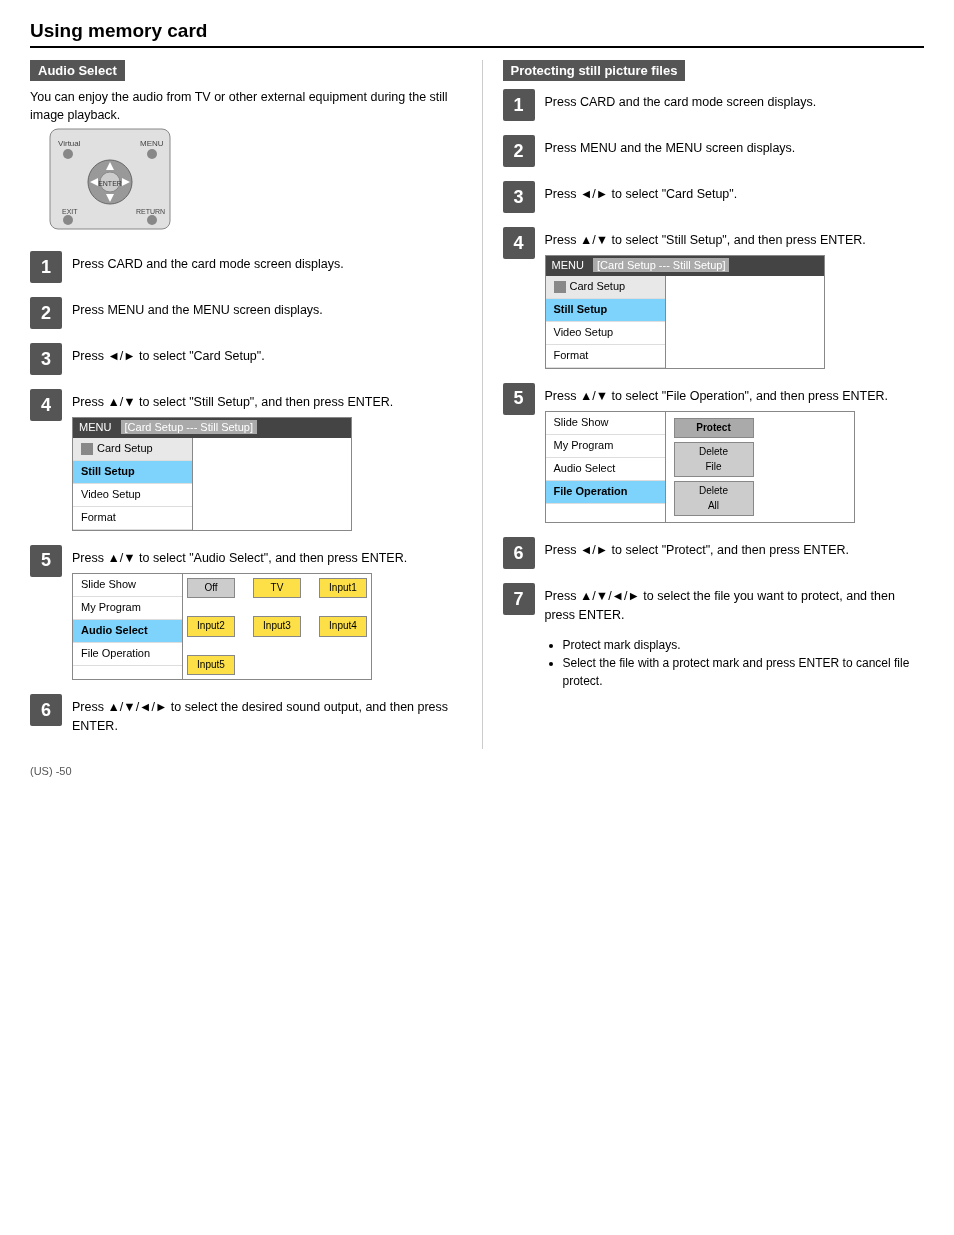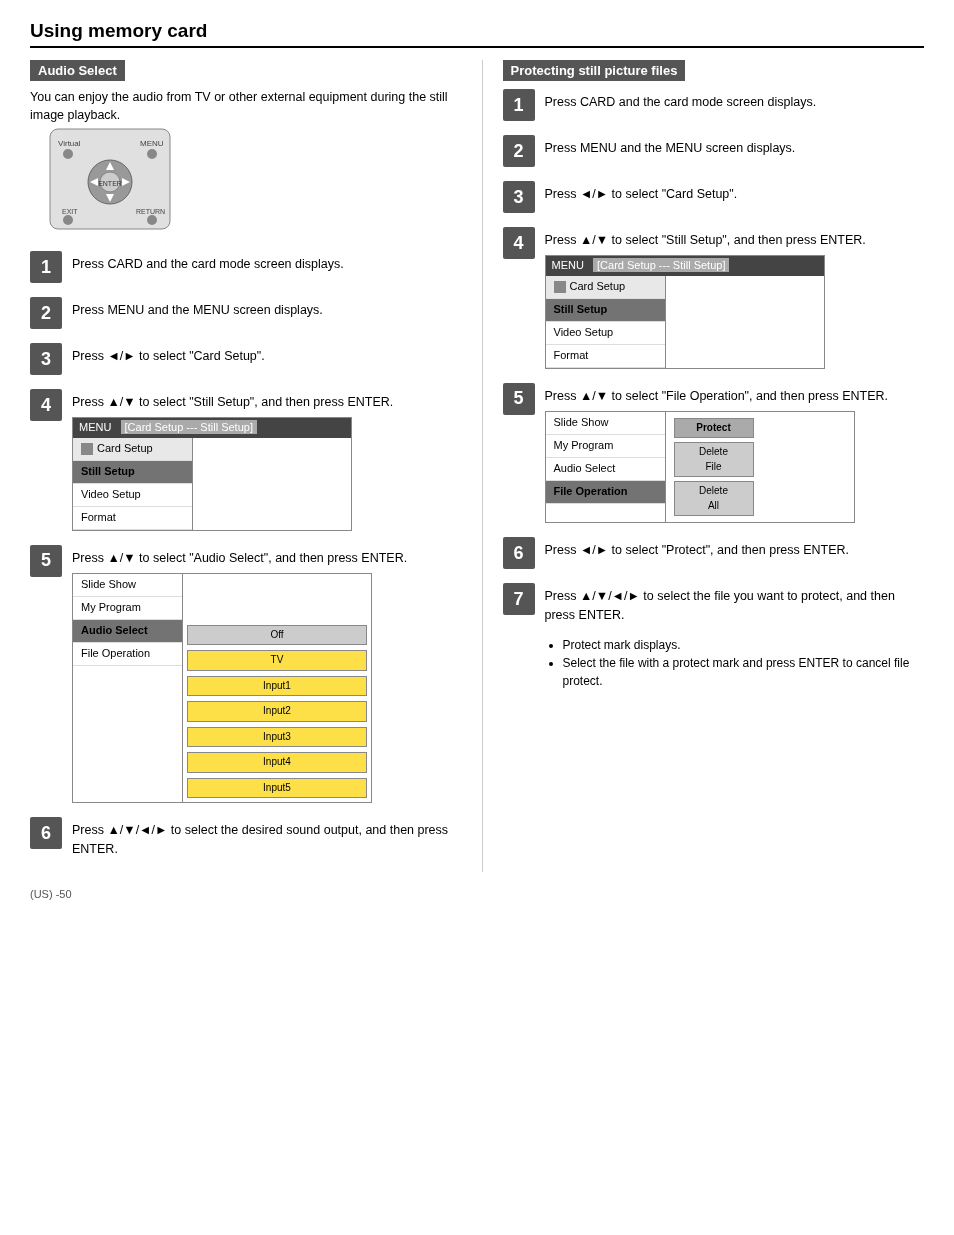--- a/index.html
+++ b/index.html
@@ -116,21 +116,21 @@
     }
     .menu-item {
       padding: 3px 8px;
       border-bottom: 1px solid #ddd;
       font-size: 11px;
       display: flex;
       align-items: center;
       gap: 4px;
     }
     .menu-item.selected {
-      background: #737373;
+      background: #7dd3fc;
       font-weight: bold;
     }
     .menu-item.card-setup-item {
       background: #e8e8e8;
     }
     .menu-item-icon {
       width: 12px;
       height: 12px;
       background: #888;
       display: inline-block;
@@ -146,24 +146,23 @@
       display: flex;
     }
     .audio-menu-left {
       width: 110px;
       border-right: 1px solid #888;
     }
     .audio-menu-right {
       flex: 1;
       padding: 4px;
       display: grid;
-      grid-template-columns: 1fr;
-      gap: 5px;
+      grid-template-columns: 1fr 1fr 1fr;
+      gap: 18px;
       align-content: start;
-      margin-top: 47px;
     }
     .audio-option {
       border: 1px solid #888;
       padding: 2px 4px;
       font-size: 10px;
       text-align: center;
       background: #fde047;
     }
     .audio-option.off-opt {
       background: #ccc;

